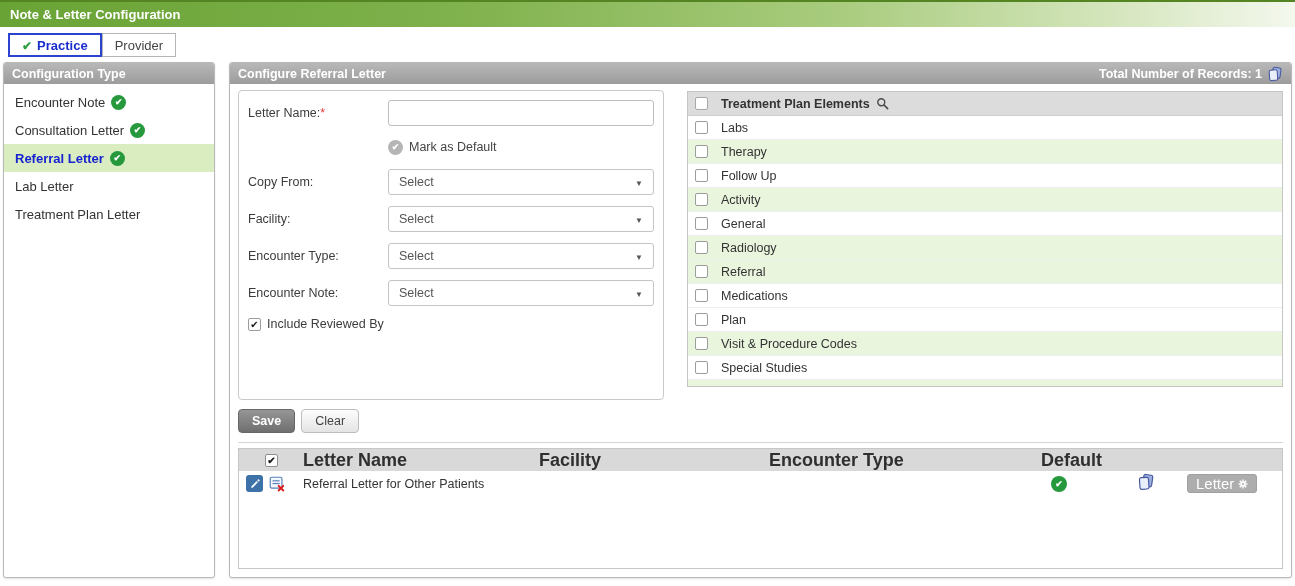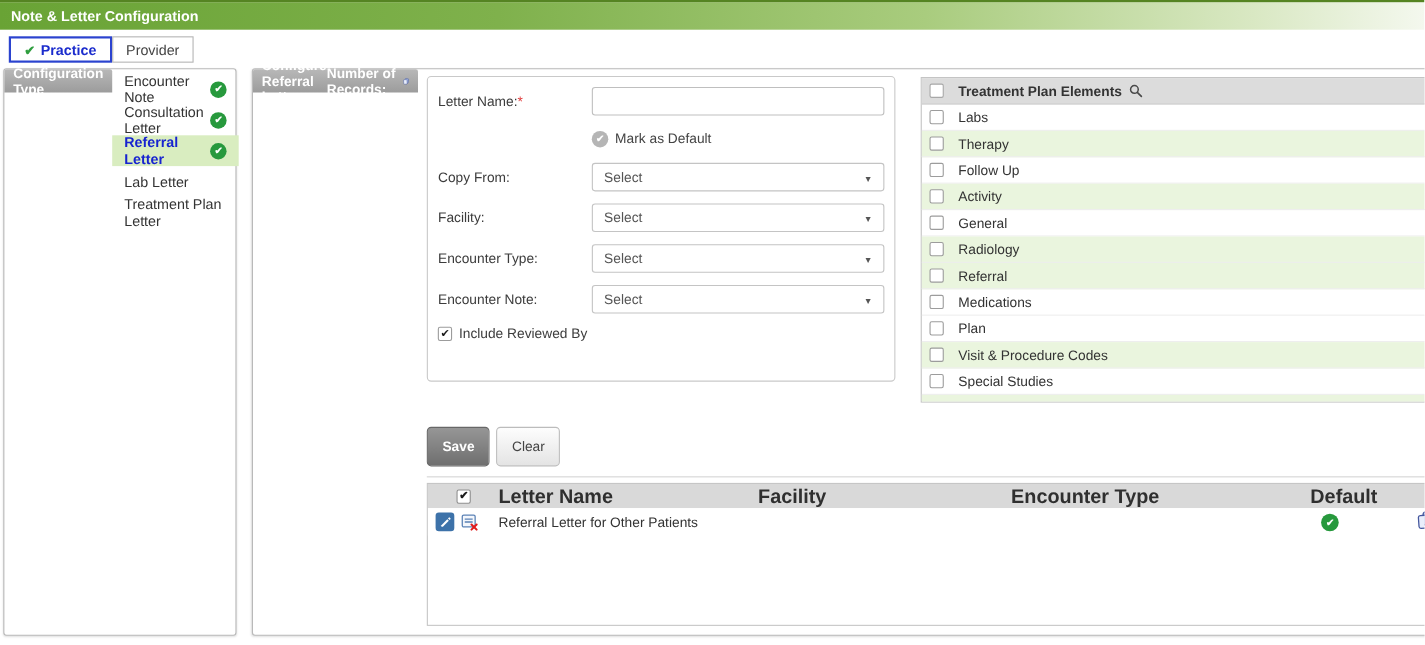--- a/index.html
+++ b/index.html
@@ -15,21 +15,21 @@
   
   .tabs { display:flex; margin:6px 0 5px 8px; height:24px; }
   .tab { display:inline-flex; align-items:center; gap:5px; padding:0 12px;
     background:#fff; border:1px solid #b5b5b5; cursor:pointer; font-size:13px; color:#444; }
   .tab.active { border:2px solid #2b43cf; color:#1b2ccd; font-weight:bold; }
   .tabcheck::after { content:"✔"; color:#2f9e3f; font-weight:bold; font-size:12px; }
 
   
   .wrap { display:flex; gap:14px; padding:0 3px; height:516px; align-items:stretch; }
   .panel { background:#fff; border:1px solid #b9b9b9; border-radius:3px;
-    box-shadow:0 1px 2px rgba(0,0,0,.12); display:flex; }
+    box-shadow:0 1px 2px rgba(0,0,0,.12); display:flex; flex-direction:column; }
   .panel-head { height:21px; flex:0 0 21px; background:linear-gradient(#b8b8b8,#9c9c9c);
     color:#fff; font-weight:bold; font-size:12.5px; display:flex; align-items:center;
     padding:0 8px; justify-content:space-between; border-radius:2px 2px 0 0; }
 
   
   .sidebar { width:212px; flex:0 0 212px; }
   .side-item { display:flex; align-items:center; gap:6px; padding:0 11px; height:28px;
     cursor:pointer; font-size:13px; color:#333; }
   .side-item.selected { background:#d9edc0; color:#1723d0; font-weight:bold; }
 
@@ -41,21 +41,21 @@
   .ccircle.big { width:16px; height:16px; }
 
   
   .main { flex:1; }
   .records { display:flex; align-items:center; gap:5px; font-weight:600; }
   .main-body { flex:1; display:flex; flex-direction:column; padding:6px 8px 8px 8px; }
 
   .upper { display:flex; gap:23px; height:310px; flex:0 0 310px; align-items:flex-start; }
 
   
-  .form-box { width:426px; flex:0 0 426px; height:278px; border:1px solid #c9c9c9;
+  .form-box { width:426px; flex:0 0 426px; height:310px; border:1px solid #c9c9c9;
     border-radius:4px; padding:9px 9px; }
   .f-row { display:flex; align-items:center; margin-bottom:11px; }
   .f-label { width:140px; flex:0 0 140px; font-size:12.5px; color:#3c3c3c; }
   .req { color:#e03c3c; }
   .f-ctrl { width:268px; }
   .text-input { width:100%; height:26px; border:1px solid #bfbfbf; border-radius:3px;
     padding:0 6px; font-family:inherit; font-size:12.5px; color:#333; }
   .select { height:26px; border:1px solid #c4c4c4; border-radius:3px; background:#fff;
     display:flex; align-items:center; justify-content:space-between; padding:0 10px;
     color:#555; font-size:12.5px; cursor:pointer; }
@@ -79,21 +79,21 @@
   .el-row { height:24px; display:flex; align-items:center; border-bottom:1px solid #eee; }
   .el-row .cb { margin:0 13px 0 7px; }
   .el-row.alt { background:#eaf5de; }
   .el-label { font-size:12.5px; color:#333; }
   .el-strip { height:6px; background:#eaf5de; }
   .search-icon { display:inline-flex; }
 
   
   .actions { display:flex; gap:6px; margin-top:9px; padding-bottom:9px;
     border-bottom:1px solid #d5d5d5; }
-  .btn { height:36px; border-radius:4px; font-size:12.5px; padding:0 13px; cursor:pointer;
+  .btn { height:24px; border-radius:4px; font-size:12.5px; padding:0 13px; cursor:pointer;
     font-family:inherit; }
   .btn-save { background:linear-gradient(#969696,#6f6f6f); border:1px solid #676767;
     color:#fff; font-weight:bold; }
   .btn-clear { background:linear-gradient(#fdfdfd,#e4e4e4); border:1px solid #bcbcbc; color:#444; }
 
   
   .letters { margin-top:5px; flex:1; border:1px solid #c6c6c6; display:flex; flex-direction:column; }
   .lt-head { height:22px; flex:0 0 22px; background:#d9d9d9; display:grid;
     grid-template-columns:64px 236px 230px 272px 1fr; align-items:center;
     font-weight:bold; font-size:18px; color:#2f2f2f; }

